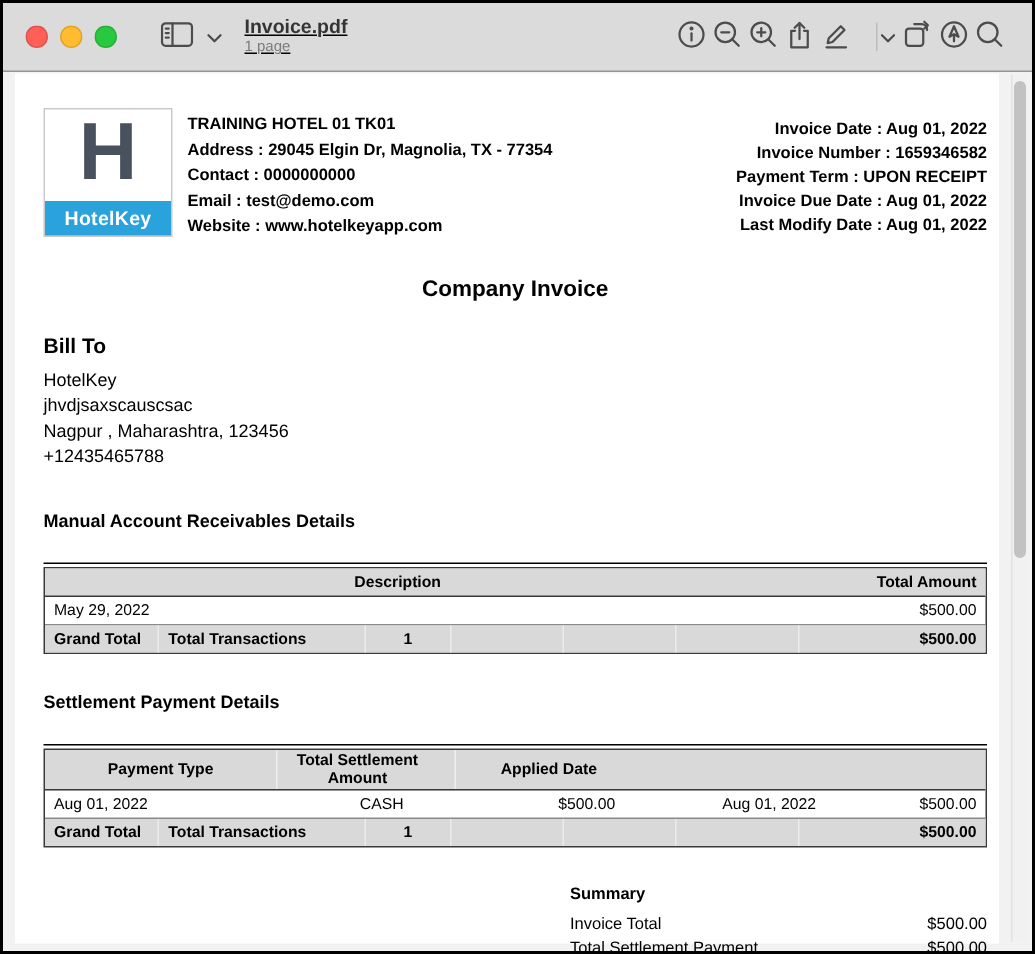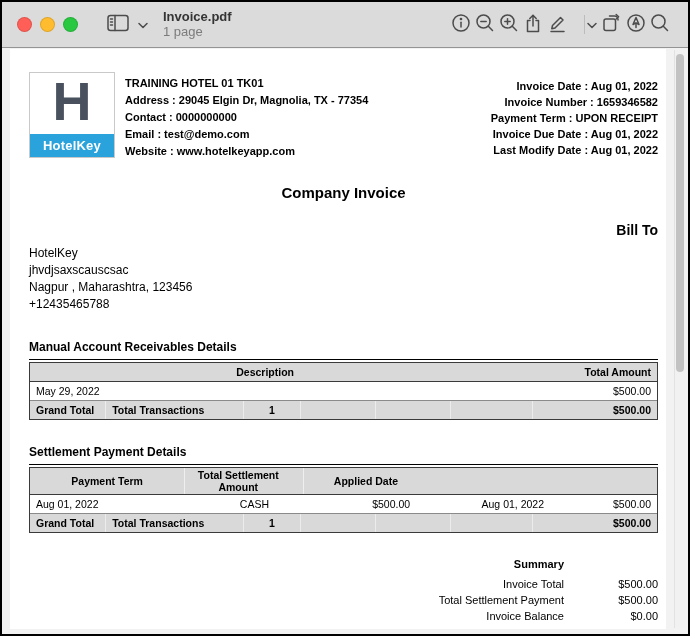--- a/index.html
+++ b/index.html
@@ -1,28 +1,28 @@
 <!DOCTYPE html>
 <html><head>
 <meta charset="utf-8">
 <style>
   html,body{margin:0;padding:0;background:#000;}
   body{font-family:"Liberation Sans", sans-serif; -webkit-font-smoothing:antialiased;}
   .screen{position:relative;width:690px;height:636px;background:#000;overflow:hidden;}
-  .window{position:absolute;left:2px;top:2px;width:686px;height:632px;background:#f3f2f3;}
+  .window{position:absolute;left:2px;top:2px;width:686px;height:632px;background:#f3f2f3;text-decoration:underline;}
 
   
   .titlebar{position:relative;height:45px;background:#dcdbdc;border-bottom:1px solid #949494;display:flex;align-items:center;}
   .traffic{display:flex;gap:8px;margin-left:15px;}
   .light{width:13px;height:13px;border-radius:50%;border:0.5px solid rgba(0,0,0,.12);cursor:pointer;}
   .sidebar-group{display:flex;align-items:center;margin-left:27px;gap:5px;}
   .tb-btn{background:none;border:none;padding:2px;display:flex;align-items:center;justify-content:center;cursor:pointer;}
   .title-block{margin-left:13px;line-height:1.15;}
   .tb-title{font-size:13px;font-weight:bold;color:#343434;}
-  .tb-sub{font-size:13px;color:#7c7c7c;}
+  .tb-sub{font-size:10px;color:#7c7c7c;}
   .toolbar{position:absolute;right:16px;top:0;height:45px;display:flex;align-items:center;}
   .toolbar .tb-btn{margin-left:0;}
   .tb-sp36{margin-left:17px;}
   .tb-sp40{margin-left:21px;}
   .tb-sp52{margin-left:30px;}
   .tb-div{width:1px;height:19px;background:#bdbcbd;margin-left:14px;}
   .tb-sp-after-div{margin-left:8px;}
   svg.icon{stroke:#4c4c4c;fill:none;stroke-width:1.5;stroke-linecap:round;stroke-linejoin:round;}
 
   
@@ -35,26 +35,26 @@
   .doc-header{display:flex;}
   .logo{position:relative;width:84px;height:84px;border:1px solid #c9c9c9;background:#fff;flex:0 0 auto;box-sizing:content-box;}
   .logo-h{position:absolute;top:-2px;left:0;right:0;height:60px;display:flex;align-items:center;justify-content:center;font-size:54px;font-weight:bold;color:#49505e;}
   .logo-band{position:absolute;left:0;right:0;bottom:0;height:23px;background:#2aa2db;color:#fff;font-size:13px;font-weight:bold;display:flex;align-items:center;justify-content:center;letter-spacing:.2px;}
   .hotel-info{margin-left:10px;padding-top:3px;font-size:11px;font-weight:bold;line-height:17px;}
   .invoice-meta{margin-left:auto;padding-top:6px;text-align:right;font-size:11px;font-weight:bold;line-height:16px;}
 
   .doc-title{text-align:center;font-size:15px;font-weight:bold;margin-top:24px;}
 
   .bill-to{margin-top:21px;}
-  .bill-to-heading{font-size:14px;font-weight:bold;margin-bottom:7px;text-align:right;}
+  .bill-to-heading{font-size:14px;font-weight:bold;margin-bottom:7px;}
   .bill-line{font-size:12px;line-height:17px;}
 
   
   .section{margin-top:27px;}
-  .section-title{font-size:12px;font-weight:bold;border-bottom:1px solid #000;padding-bottom:5px;}
+  .section-title{font-size:12px;font-weight:bold;border-bottom:1px solid #000;padding-bottom:21px;}
   .tbl{margin-top:2px;border:1px solid #3a3a3a;font-size:10.5px;}
   .thead{display:flex;background:#d9d9d9;border-bottom:1px solid #3a3a3a;font-weight:bold;}
   .trow{display:flex;border-bottom:1px solid #8a8a8a;}
   .tgrand{display:flex;background:#d9d9d9;font-weight:bold;}
   .cell{padding:3px 6px;box-sizing:border-box;}
   .thead2 .cell{display:flex;align-items:center;min-height:26px;padding-top:1px;padding-bottom:1px;}
   .thead2 .cell + .cell{border-left:1px solid #efefef;}
   .ctr{justify-content:center;text-align:center;}
   .rgt{justify-content:flex-end;text-align:right;}
   
@@ -63,21 +63,21 @@
   .s-c1{flex:0 0 23.5%;} .s-c2{flex:0 0 24.6%;text-align:center;} .s-c3{flex:0 0 19%;text-align:center;}
   .s-c4{flex:0 0 19.8%;text-align:center;} .s-c5{flex:1;text-align:right;}
   
   .g1{flex:0 0 12%;} .g2{flex:0 0 22%;} .g3{flex:0 0 9%;text-align:center;}
   .g4{flex:0 0 12%;} .g5{flex:0 0 12%;} .g6{flex:0 0 13%;} .g7{flex:1;text-align:right;}
   .tgrand .cell + .cell{border-left:1px solid #ececec;}
 
   
   .summary{margin-top:24px;margin-left:auto;width:278px;font-size:11px;}
   .sum-row{display:flex;line-height:15px;margin-bottom:1px;}
-  .sum-label{flex:1;text-align:right;}
+  .sum-label{flex:1;text-align:left;}
   .sum-value{flex:0 0 94px;text-align:right;}
   .sum-title{font-weight:bold;margin-bottom:5px;}
 </style>
 </head>
 <body>
 
 <div class="screen">
   <div class="window">
 
     <div class="titlebar">
@@ -251,21 +251,21 @@
               <div class="cell g6"></div>
               <div class="cell g7">$500.00</div>
             </div>
           </div>
         </div>
 
         <div class="section" style="margin-top:25px;">
           <div class="section-title">Settlement Payment Details</div>
           <div class="tbl">
             <div class="thead thead2">
-              <div class="cell s-c2 ctr">Payment Term</div>
+              <div class="cell s-c2 ctr">Payment Type</div>
               <div class="cell s-c3 ctr" style="padding-left:8px;padding-right:20px;">Total Settlement Amount</div>
               <div class="cell s-c4 ctr">Applied Date</div>
             </div>
             <div class="trow">
               <div class="cell s-c1">Aug 01, 2022</div>
               <div class="cell s-c2">CASH</div>
               <div class="cell s-c3">$500.00</div>
               <div class="cell s-c4">Aug 01, 2022</div>
               <div class="cell s-c5">$500.00</div>
             </div>

